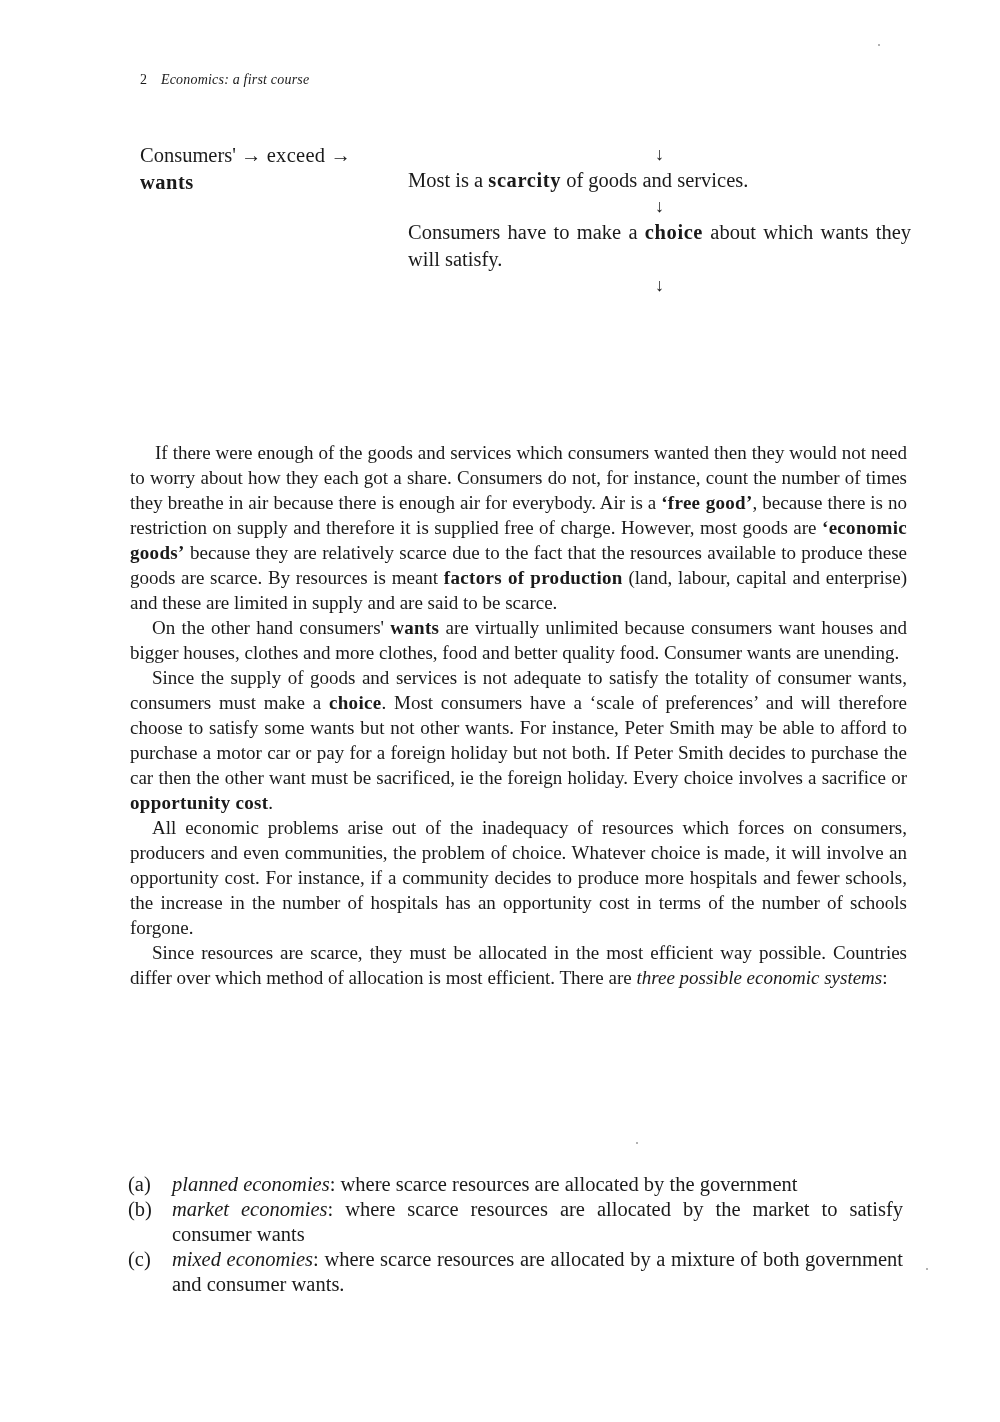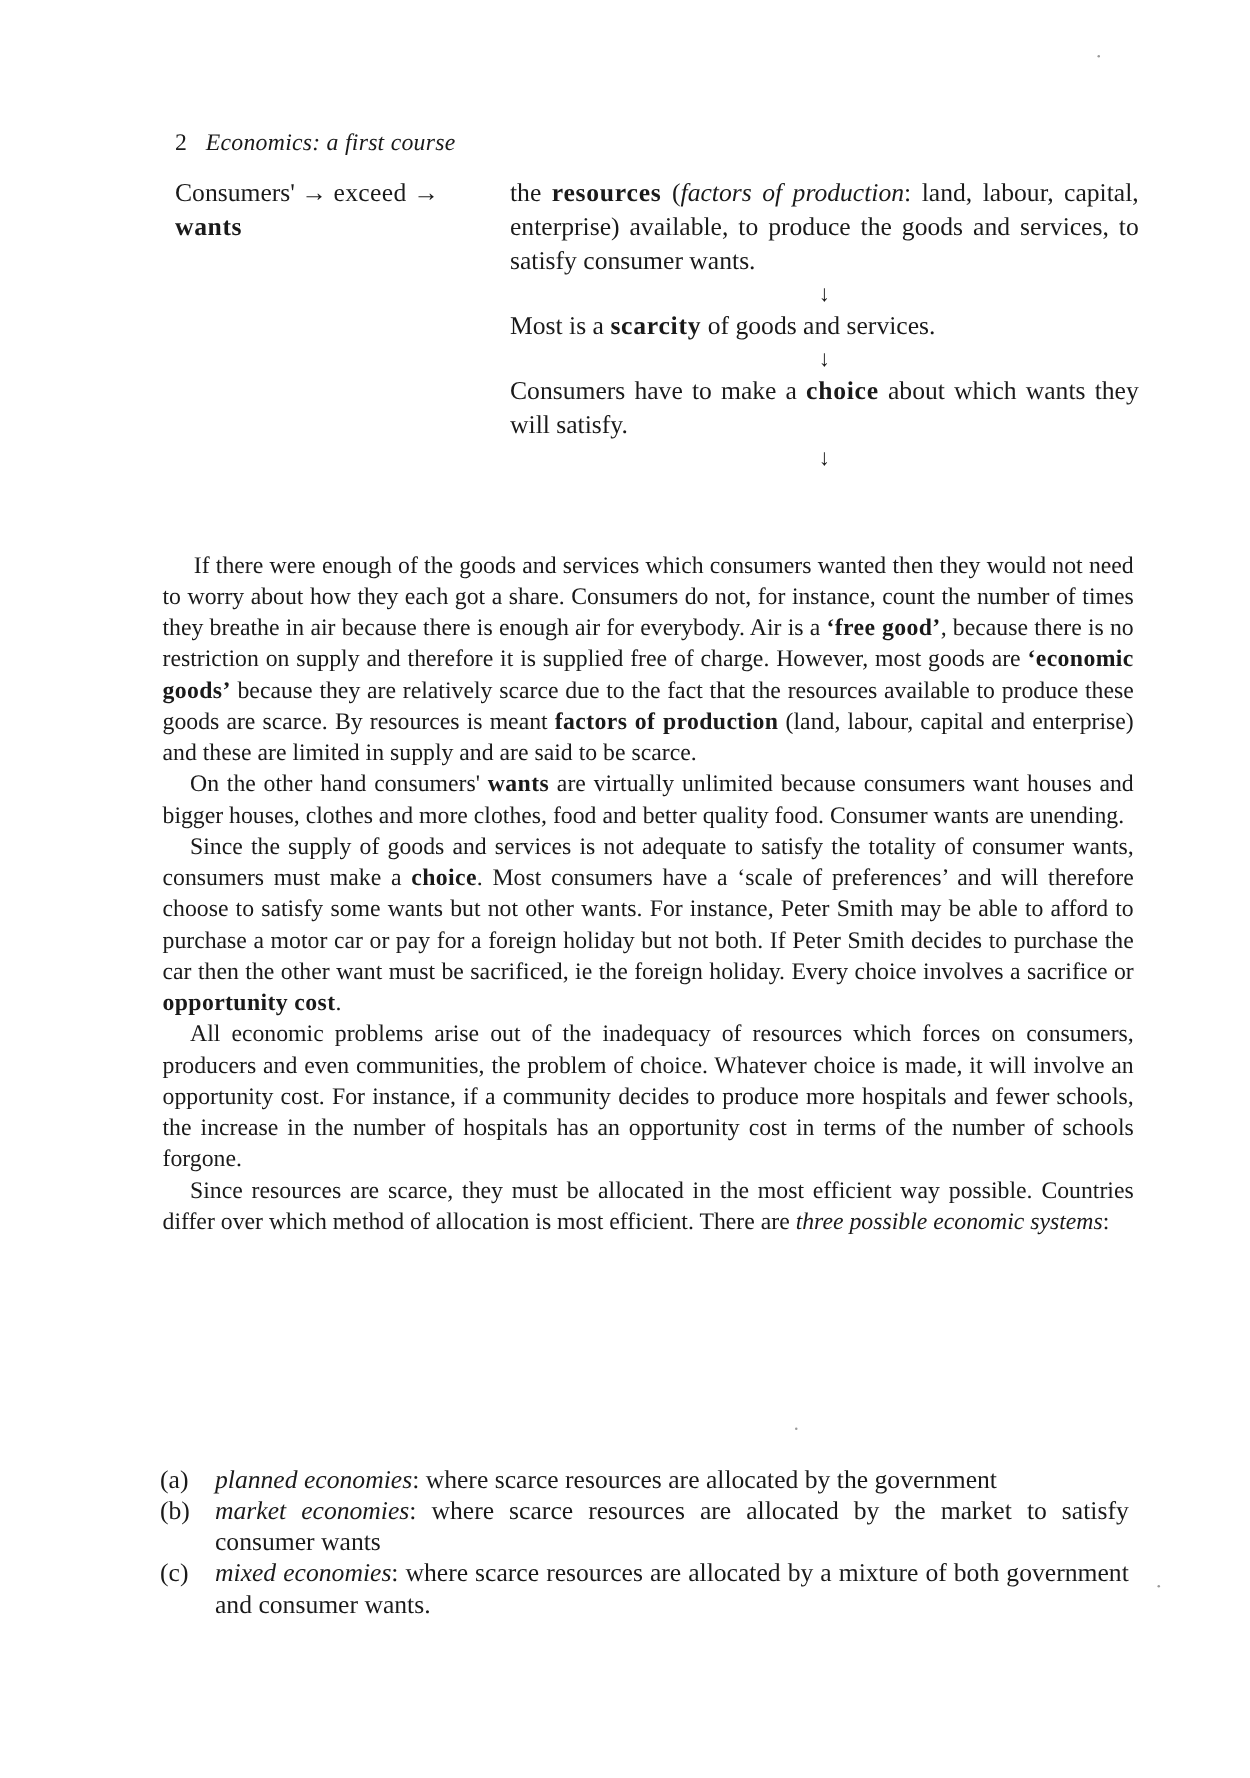--- a/index.html
+++ b/index.html
@@ -3,22 +3,22 @@
   <meta charset="utf-8">
   <style>
     html, body { margin: 0; padding: 0; background: #ffffff; }
     body {
       width: 1000px; height: 1422px; position: relative; overflow: hidden;
       font-family: "Liberation Serif", "DejaVu Serif", serif;
       color: #1a1a1a;
     }
     .page { position: absolute; left: 0; top: 0; width: 1000px; height: 1422px; }
     .header {
-      position: absolute; left: 140px; top: 104px;
-      font-size: 19px; letter-spacing: 0.2px;
+      position: absolute; left: 140px; top: 72px;
+      font-size: 14px; letter-spacing: 0.2px;
     }
     .header .num { font-style: normal; margin-right: 10px; }
     .header .title { font-style: italic; }
 
     .flow { position: absolute; left: 140px; top: 140px; width: 775px; font-size: 20.5px; line-height: 27px; }
     .flow .left-col { position: absolute; left: 0; top: 2px; width: 270px; }
     .flow .left-col .w2 { display: block; font-weight: bold; letter-spacing: 0.5px; }
     .flow .exceed { font-weight: normal; letter-spacing: 0.3px; }
     .flow .right-col { position: absolute; left: 268px; top: 2px; width: 503px; text-align: justify; }
     .flow .step { margin: 0; }
@@ -61,21 +61,20 @@
 
   <div class="flow">
     <div class="left-col">
       <span>Consumers'</span>
       <span>→</span>
       <span class="exceed">exceed</span>
       <span>→</span>
       <span class="w2">wants</span>
     </div>
     <div class="right-col">
-      <p class="step"><span>the </span><b>resources</b><span> (</span><i>factors of production</i><span>: land, labour, capital, enterprise) available, to produce the goods and services, to satisfy consumer wants.</span></p>
       <div class="arrow">↓</div>
       <p class="step"><span>Most is a </span><b>scarcity</b><span> of goods and services.</span></p>
       <div class="arrow">↓</div>
       <p class="step"><span>Consumers have to make a </span><b>choice</b><span> about which wants they will satisfy.</span></p>
       <div class="arrow">↓</div>
     </div>
   </div>
 
   <div class="body-text">
     <p class="first"><span>If there were enough of the goods and services which consumers wanted then they would not need to worry about how they each got a share. Consumers do not, for instance, count the number of times they breathe in air because there is enough air for everybody. Air is a </span><b>‘free good’</b><span>, because there is no restriction on supply and therefore it is supplied free of charge. However, most goods are </span><b>‘economic goods’</b><span> because they are relatively scarce due to the fact that the resources available to produce these goods are scarce. By resources is meant </span><b>factors of production</b><span> (land, labour, capital and enterprise) and these are limited in supply and are said to be scarce.</span></p>

